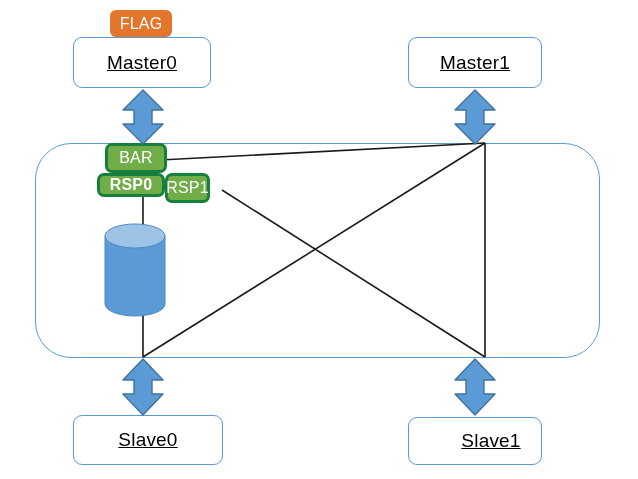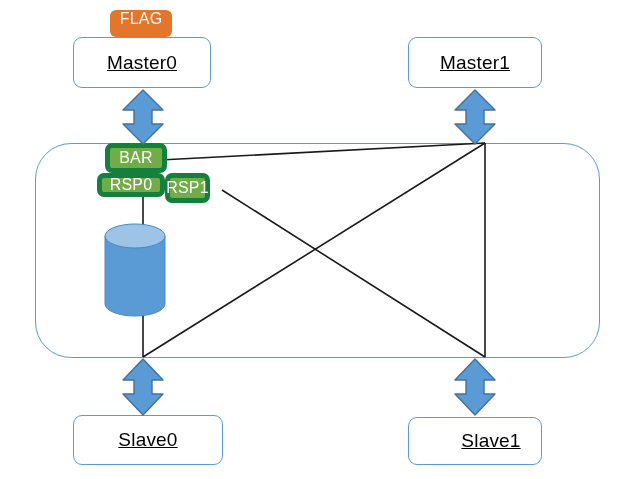--- a/index.html
+++ b/index.html
@@ -50,28 +50,29 @@
   }
   .badge {
     position: absolute;
     box-sizing: border-box;
     background: #E3762B;
     border-radius: 6px;
     color: #ffffff;
     font-size: 16px;
     font-family: "Liberation Sans", sans-serif;
     display: flex;
+    align-items: center;
     justify-content: center;
     letter-spacing: 0.2px;
   }
   .green-box {
     position: absolute;
     box-sizing: border-box;
     background: #70AD47;
-    border: 5px solid #15803d;
+    border: 3px solid #15803d;
     border-radius: 7px;
     color: #ffffff;
     font-size: 16px;
     font-family: "Liberation Sans", sans-serif;
     display: flex;
     align-items: center;
     justify-content: center;
     letter-spacing: 0.2px;
   }
   .arrow {
@@ -103,21 +104,21 @@
   </svg>
 
   <svg class="cylinder" style="left:100px; top:222px; width:70px; height:96px;" viewBox="0 0 70 96" xmlns="http://www.w3.org/2000/svg">
     <path d="M5,14 L5,82 A30,12 0 0 0 65,82 L65,14 Z" fill="#5B9BD5" stroke="#4A89C0" stroke-width="1"></path>
     <ellipse cx="35" cy="14" rx="30" ry="12" fill="#9DC3E6" stroke="#4A89C0" stroke-width="1"></ellipse>
   </svg>
 
   <div class="green-box" style="left:105px; top:143px; width:62px; height:30px;">
     <span>BAR</span>
   </div>
-  <div class="green-box" style="left:97px; top:173px; width:68px; height:24px;">
+  <div class="green-box" style="left:97px; top:173px; width:68px; height:24px;font-weight:bold;">
     <span>RSP0</span>
   </div>
   <div class="green-box" style="left:165px; top:173px; width:45px; height:30px;">
     <span>RSP1</span>
   </div>
 
   <div class="node-box" style="left:73px; top:37px; width:138px; height:51px;">
     <span>Master0</span>
   </div>
 

